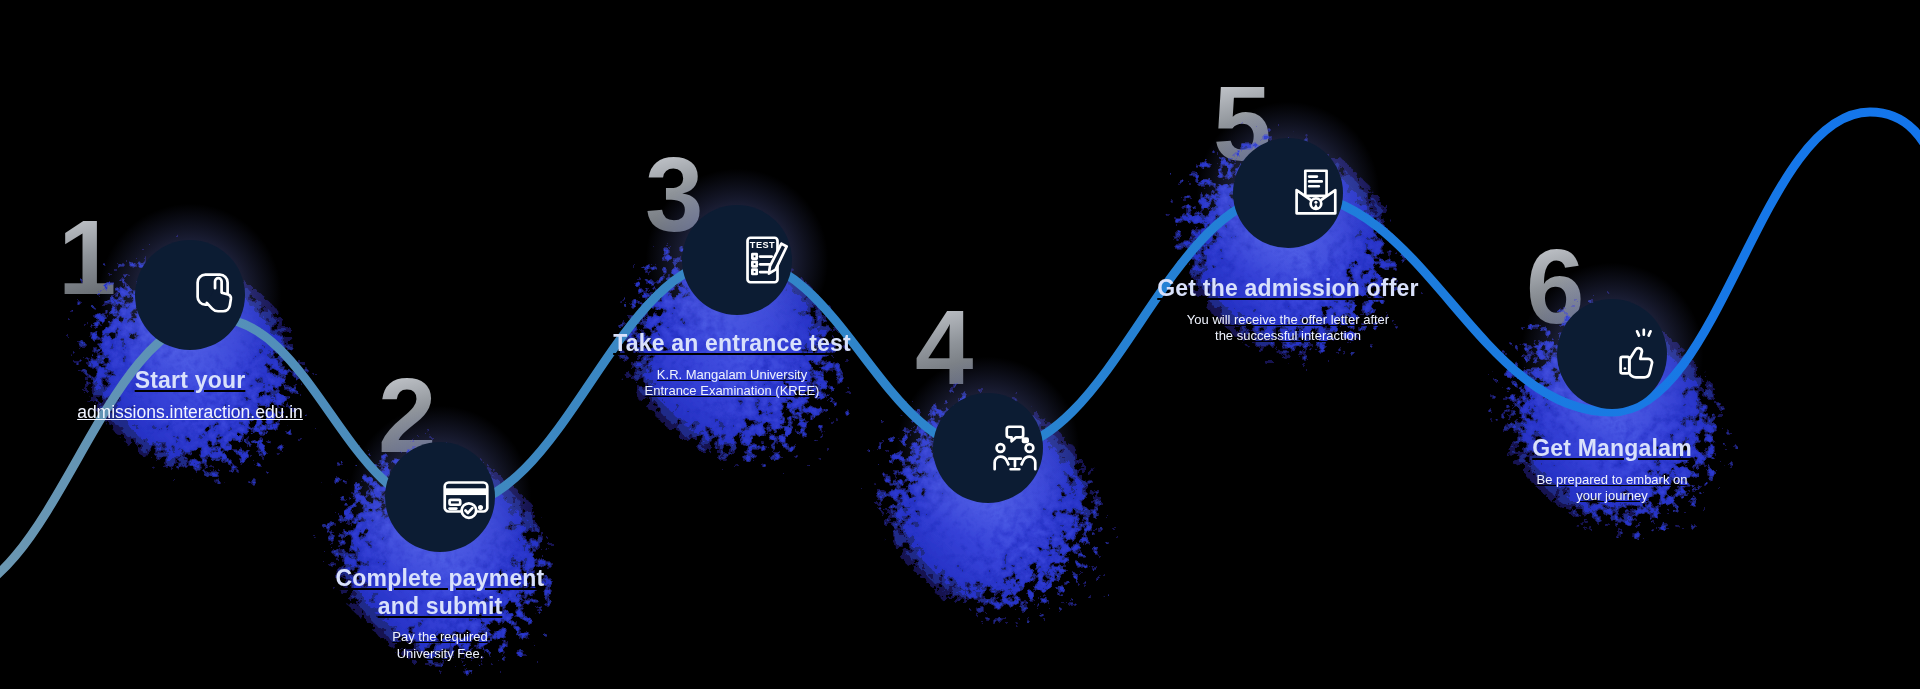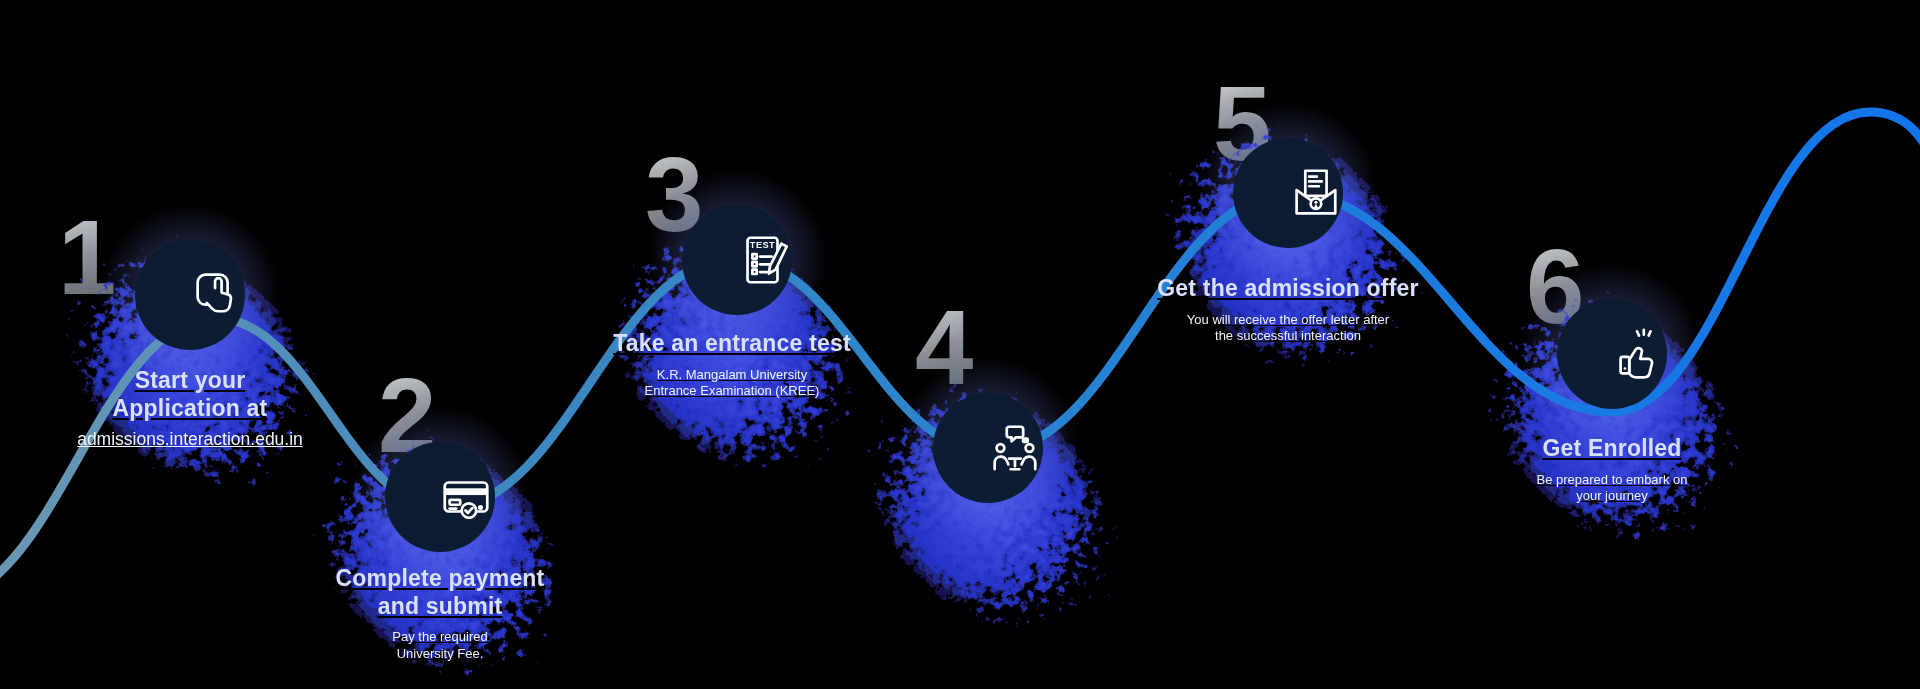--- a/index.html
+++ b/index.html
@@ -93,21 +93,20 @@
     </svg>
     <div class="glow"></div>
     <div class="badge">
       <svg class="icon" width="58" height="58" viewBox="0 0 60 60" stroke="#fff" stroke-width="2.8" fill="none" stroke-linecap="round" stroke-linejoin="round">
         <rect x="11" y="9" width="31" height="31" rx="8"></rect>
         <path d="M29 23 v-7 a3.4 3.4 0 0 1 6.8 0 v11.5 l6.6 2 a4.2 4.2 0 0 1 3 4.6 l-1.1 6.8 a7 7 0 0 1 -6.9 5.9 h-5.2 a8.4 8.4 0 0 1 -6.2 -2.7 l-5.5 -6" fill="#0c1c33"></path>
       </svg>
     </div>
     <div class="txt">
       <div class="title">Start your</div>
-      <div class="title">Application at</div>
       <div><a class="link">admissions.interaction.edu.in</a></div>
     </div>
   </div>
 
   <div class="step s2">
     <div class="num">2</div>
     <svg class="blob" width="320" height="320">
       <g filter="url(#sp2)">
         <circle cx="160" cy="160" r="101" fill="#3a30d2" opacity="0.38"></circle>
         <circle cx="160" cy="160" r="95" fill="#2a50dd" opacity="0.4"></circle>
@@ -226,19 +225,19 @@
     <div class="glow"></div>
     <div class="badge">
       <svg class="icon" width="58" height="58" viewBox="0 0 60 60" stroke="#fff" stroke-width="2.8" fill="none" stroke-linecap="round" stroke-linejoin="round">
         <rect x="12" y="33" width="9" height="17" rx="2"></rect>
         <circle cx="16.5" cy="45" r="1.4" fill="#fff" stroke="none"></circle>
         <path d="M21 48 v-12 l6.5 -10.5 a3.6 3.6 0 0 1 6.6 1.8 l-1.8 7.7 h8.3 a3.9 3.9 0 0 1 3.8 4.8 l-2.4 10 a5.6 5.6 0 0 1 -5.5 4.3 h-8.6 a7.6 7.6 0 0 1 -6.9 -4.4"></path>
         <path d="M31 11 l-2 -4.5 M36 10 v-5 M41 11 l2 -4.5"></path>
       </svg>
     </div>
     <div class="txt">
-      <div class="title">Get Enrolled</div>
+      <div class="title">Get Mangalam</div>
       <div class="sub first">Be prepared to embark on</div>
       <div class="sub">your journey</div>
     </div>
   </div>
 
 </div>
 
 </body></html>

